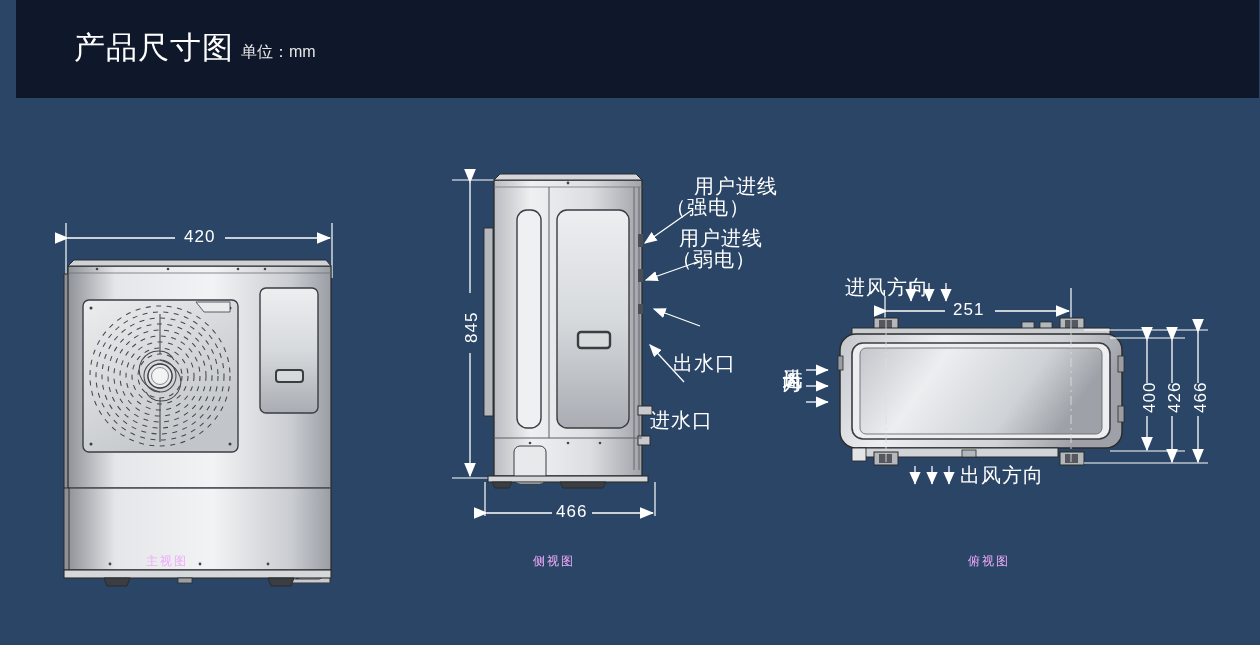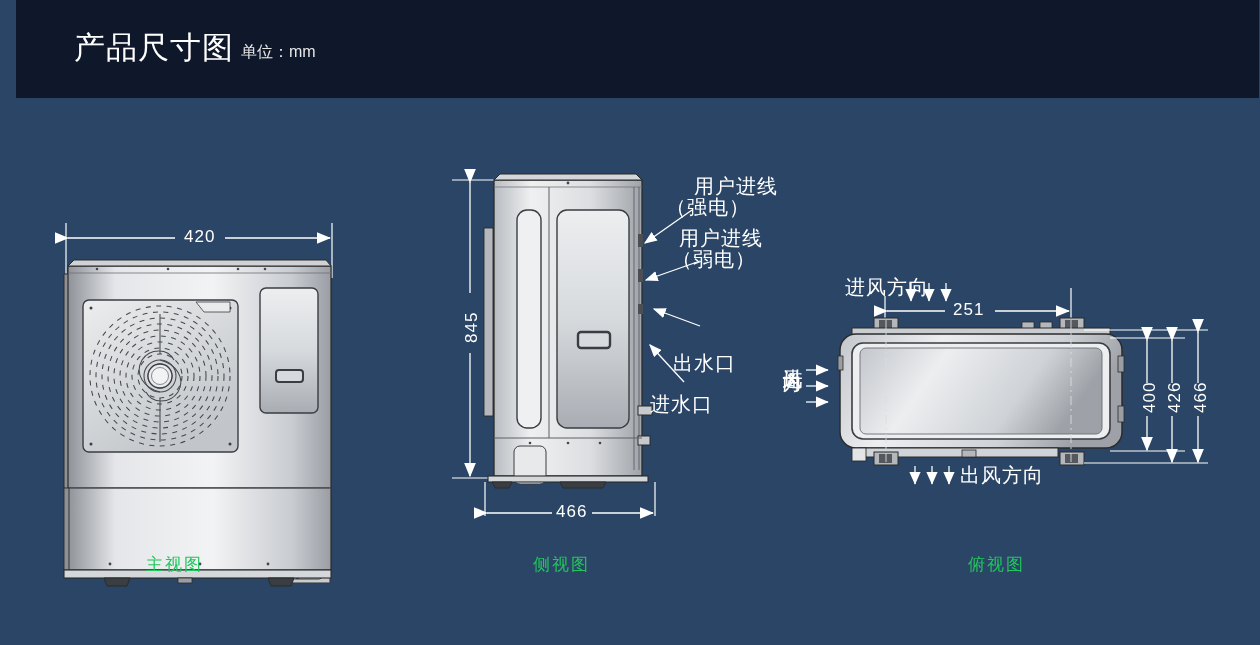--- a/index.html
+++ b/index.html
@@ -20,21 +20,21 @@
     color:#ffffff;font-size:31px;letter-spacing:1px;
     font-weight:400;line-height:40px;
   }
   #header .unit{
     position:absolute;left:225px;top:38px;
     color:#e8e8e8;font-size:16px;line-height:28px;font-weight:400;
   }
   #stage{position:absolute;left:0;top:98px;width:1260px;height:547px;}
   svg{display:block;}
   .cap{
-    position:absolute;color:#22c55e;font-size:17px;
+    position:absolute;color:#f0abfc;font-size:12px;
     letter-spacing:2px;white-space:nowrap;
   }
   .dimtxt{
     position:absolute;color:#ffffff;font-size:17px;white-space:nowrap;
     letter-spacing:1px;
   }
   .dimtxt.vert{transform:rotate(-90deg);transform-origin:left top;}
   .cntxt{
     position:absolute;color:#ffffff;font-size:20px;white-space:nowrap;
     line-height:21px;letter-spacing:1px;
@@ -324,21 +324,21 @@
 <div class="dimtxt vert" style="left:462px;top:245px;">845</div>
 <div class="dimtxt" style="left:556px;top:404px;">466</div>
 
 <div class="cntxt" style="left:694px;top:78px;">用户进线</div>
 <div class="cntxt" style="left:666px;top:99px;">（强电）</div>
 
 <div class="cntxt" style="left:679px;top:130px;">用户进线</div>
 <div class="cntxt" style="left:672px;top:151px;">（弱电）</div>
 
 <div class="cntxt" style="left:673px;top:255px;">出水口</div>
-<div class="cntxt" style="left:650px;top:296px;text-align:center;">进水口</div>
+<div class="cntxt" style="left:650px;top:312px;text-align:center;">进水口</div>
 
 <div class="cap" style="left:533px;top:455px;">侧视图</div>
 
 <div class="dimtxt" style="left:953px;top:202px;">251</div>
 <div class="dimtxt vert" style="left:1140px;top:315px;">400</div>
 <div class="dimtxt vert" style="left:1165px;top:315px;">426</div>
 <div class="dimtxt vert" style="left:1191px;top:315px;">466</div>
 
 <div class="cntxt" style="left:845px;top:179px;">进风方向</div>
 <div class="cntxt vstack" style="left:784px;top:255px;">进风方向</div>

